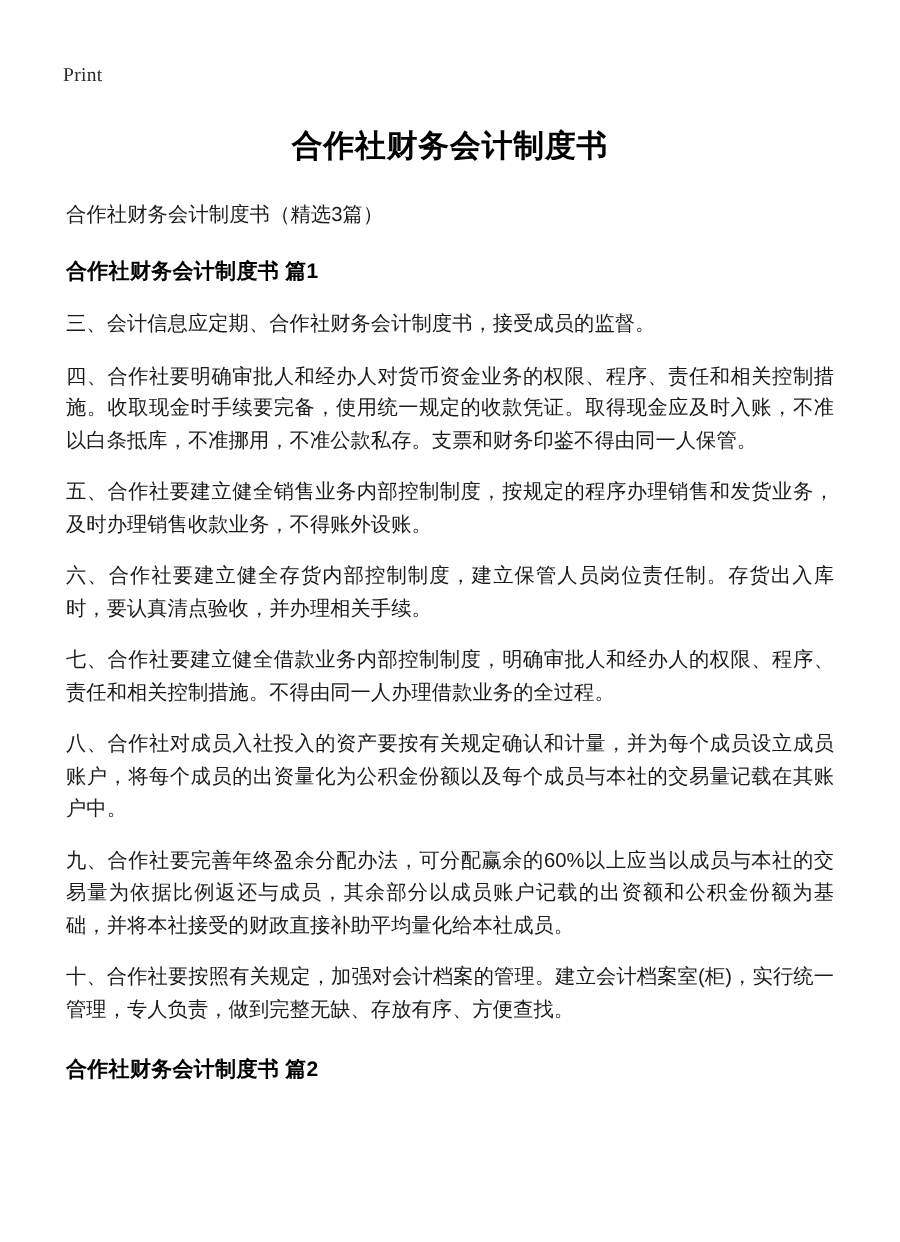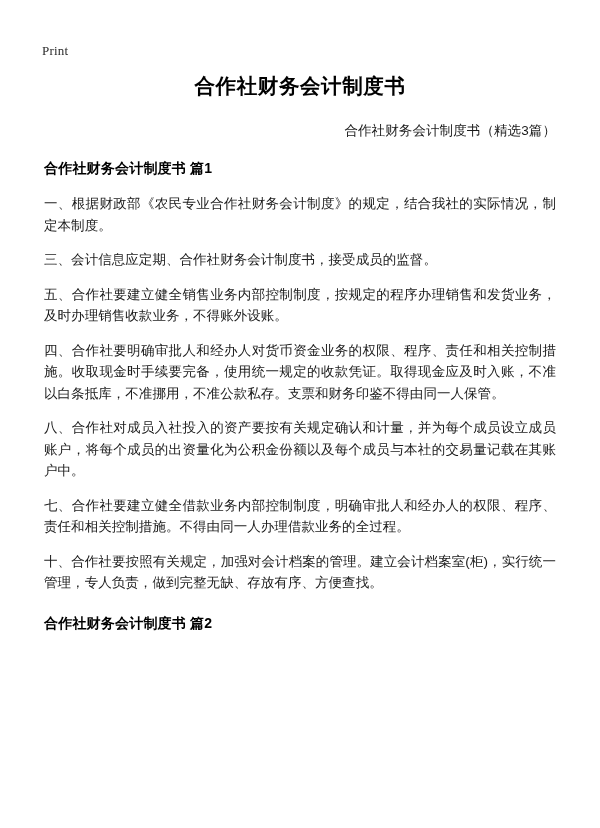--- a/index.html
+++ b/index.html
@@ -48,30 +48,29 @@
     width: 512px;
   }
 
   .doc-title {
     font-size: 20.5px;
     font-weight: 700;
     text-align: center;
     color: #000000;
     letter-spacing: 0.6px;
     line-height: 28px;
-    margin: 0 0 20px 0;
+    margin: 12px 0 20px 0;
   }
 
   .subtitle {
     font-size: 13.5px;
     line-height: 22px;
     color: #1a1a1a;
     margin: 0 0 15px 0;
     letter-spacing: 0.1px;
-    text-align: right;
   }
 
   .section-heading {
     font-size: 14px;
     font-weight: 700;
     color: #000000;
     line-height: 22px;
     margin: 12px 0 14px 0;
     letter-spacing: 0.2px;
   }
@@ -105,24 +104,25 @@
   </div>
 
   <div class="doc">
 
     <h1 class="doc-title">合作社财务会计制度书</h1>
 
     <p class="subtitle">合作社财务会计制度书（精选3篇）</p>
 
     <h2 class="section-heading">合作社财务会计制度书 篇1</h2>
 
-    <p class="para">一、根据财政部《农民专业合作社财务会计制度》的规定，结合我社的实际情况，制定本制度。</p>
     <p class="para">三、会计信息应定期、合作社财务会计制度书，接受成员的监督。</p>
+    <p class="para">四、合作社要明确审批人和经办人对货币资金业务的权限、程序、责任和相关控制措施。收取现金时手续要完备，使用统一规定的收款凭证。取得现金应及时入账，不准以白条抵库，不准挪用，不准公款私存。支票和财务印鉴不得由同一人保管。</p>
     <p class="para">五、合作社要建立健全销售业务内部控制制度，按规定的程序办理销售和发货业务，及时办理销售收款业务，不得账外设账。</p>
-    <p class="para">四、合作社要明确审批人和经办人对货币资金业务的权限、程序、责任和相关控制措施。收取现金时手续要完备，使用统一规定的收款凭证。取得现金应及时入账，不准以白条抵库，不准挪用，不准公款私存。支票和财务印鉴不得由同一人保管。</p>
+    <p class="para">六、合作社要建立健全存货内部控制制度，建立保管人员岗位责任制。存货出入库时，要认真清点验收，并办理相关手续。</p>
+    <p class="para">七、合作社要建立健全借款业务内部控制制度，明确审批人和经办人的权限、程序、责任和相关控制措施。不得由同一人办理借款业务的全过程。</p>
     <p class="para">八、合作社对成员入社投入的资产要按有关规定确认和计量，并为每个成员设立成员账户，将每个成员的出资量化为公积金份额以及每个成员与本社的交易量记载在其账户中。</p>
-    <p class="para">七、合作社要建立健全借款业务内部控制制度，明确审批人和经办人的权限、程序、责任和相关控制措施。不得由同一人办理借款业务的全过程。</p>
+    <p class="para">九、合作社要完善年终盈余分配办法，可分配赢余的60%以上应当以成员与本社的交易量为依据比例返还与成员，其余部分以成员账户记载的出资额和公积金份额为基础，并将本社接受的财政直接补助平均量化给本社成员。</p>
     <p class="para last-of-block">十、合作社要按照有关规定，加强对会计档案的管理。建立会计档案室(柜)，实行统一管理，专人负责，做到完整无缺、存放有序、方便查找。</p>
 
     <h2 class="section-heading heading-2">合作社财务会计制度书 篇2</h2>
 
   </div>
 </div>
 
 </body></html>

